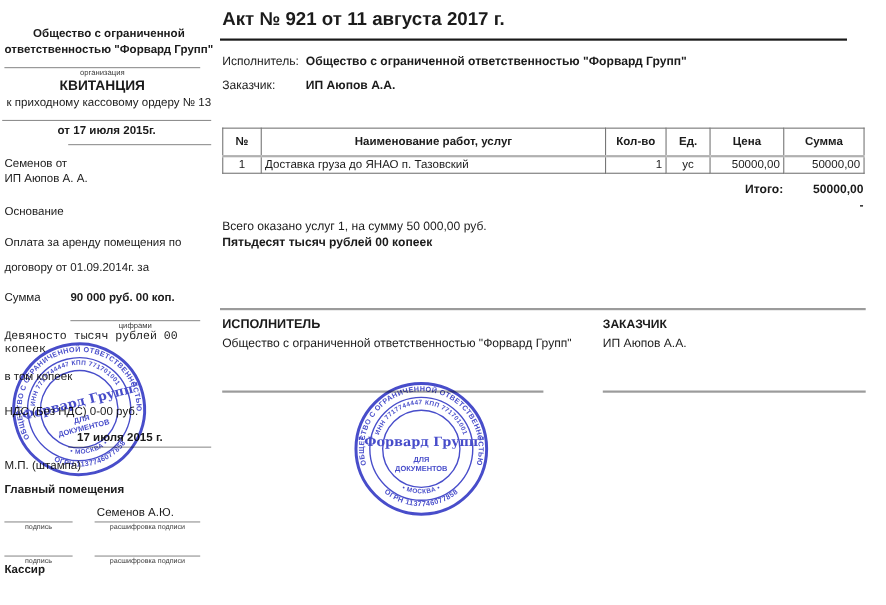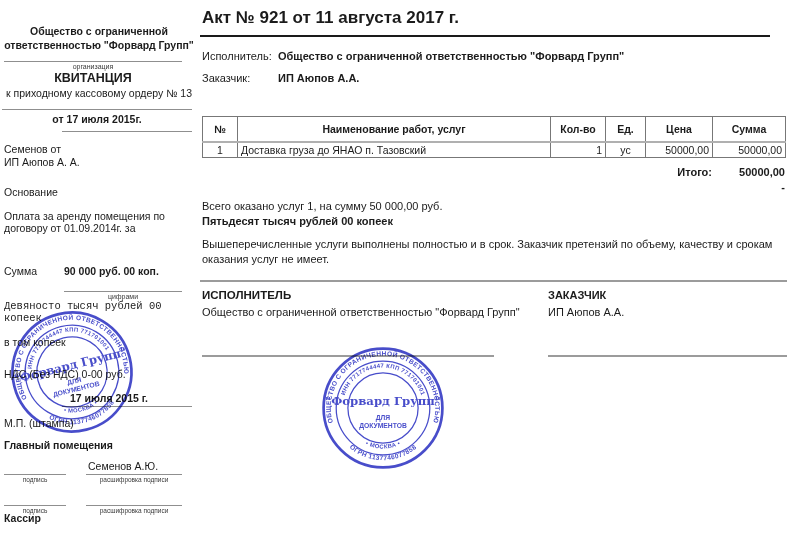--- a/index.html
+++ b/index.html
@@ -58,21 +58,21 @@
   <div class="abs b c" style="left:4px; top:71px; width:178px; font-size:12.5px;">КВИТАНЦИЯ</div>
   <div class="abs c" style="left:4px; top:87px; width:190px;">к приходному кассовому ордеру № 13</div>
   <div class="abs rule" style="left:2px; top:109px; width:190px;"></div>
   <div class="abs b c" style="left:2px; top:113px; width:190px;">от 17 июля 2015г.</div>
   <div class="abs rule" style="left:62px; top:131px; width:130px;"></div>
 
   <div class="abs" style="left:4px; top:143px;">Семенов от</div>
   <div class="abs" style="left:4px; top:156px;">ИП Аюпов А. А.</div>
 
   <div class="abs" style="left:4px; top:186px;">Основание</div>
-  <div class="abs" style="left:4px; top:210px; width:182px; line-height:12px;">Оплата за аренду помещения по договору от 01.09.2014г. за</div>
+  <div class="abs" style="left:4px; top:210px; width:182px; line-height:22px;">Оплата за аренду помещения по договору от 01.09.2014г. за</div>
 
   <div class="abs" style="left:4px; top:265px;">Сумма</div>
   <div class="abs b" style="left:64px; top:265px;">90 000 руб. 00 коп.</div>
   <div class="abs rule" style="left:64px; top:291px; width:118px;"></div>
   <div class="abs small c" style="left:64px; top:293px; width:118px;">цифрами</div>
   <div class="abs" style="left:4px; top:300px; width:192px;font-family:Liberation Mono, monospace;">Девяносто тысяч рублей 00 копеек</div>
 
   <div class="abs" style="left:4px; top:336px;">в том копеек</div>
   <div class="abs" style="left:4px; top:368px;text-align:center;">НДС (Без НДС) 0-00 руб.</div>
 
@@ -125,21 +125,20 @@
       </tr>
     </tbody>
   </table>
 
   <div class="abs b r" style="left:312px; top:166px; width:200px;">Итого:</div>
   <div class="abs b r" style="left:512px; top:166px; width:73px;">50000,00</div>
   <div class="abs b r" style="left:512px; top:181px; width:73px;">-</div>
 
   <div class="abs" style="left:2px; top:200px;">Всего оказано услуг 1, на сумму 50 000,00 руб.</div>
   <div class="abs b" style="left:2px; top:215px;">Пятьдесят тысяч рублей 00 копеек</div>
-  <div class="abs" style="left:2px; top:237px; width:588px; line-height:14.5px;">Вышеперечисленные услуги выполнены полностью и в срок. Заказчик претензий по объему, качеству и срокам оказания услуг не имеет.</div>
 
   <div class="abs grey-rule" style="left:0; top:280px; width:587px;"></div>
 
   <div class="abs b" style="left:2px; top:289px; font-size:11.5px;">ИСПОЛНИТЕЛЬ</div>
   <div class="abs b" style="left:348px; top:289px; font-size:11px;text-align:right;">ЗАКАЗЧИК</div>
   <div class="abs" style="left:2px; top:306px; width:344px;">Общество с ограниченной ответственностью "Форвард Групп"</div>
   <div class="abs" style="left:348px; top:306px; width:239px;">ИП Аюпов А.А.</div>
 
   <div class="abs grey-rule" style="left:2px; top:355px; width:292px;"></div>
   <div class="abs grey-rule" style="left:348px; top:355px; width:239px;"></div>

